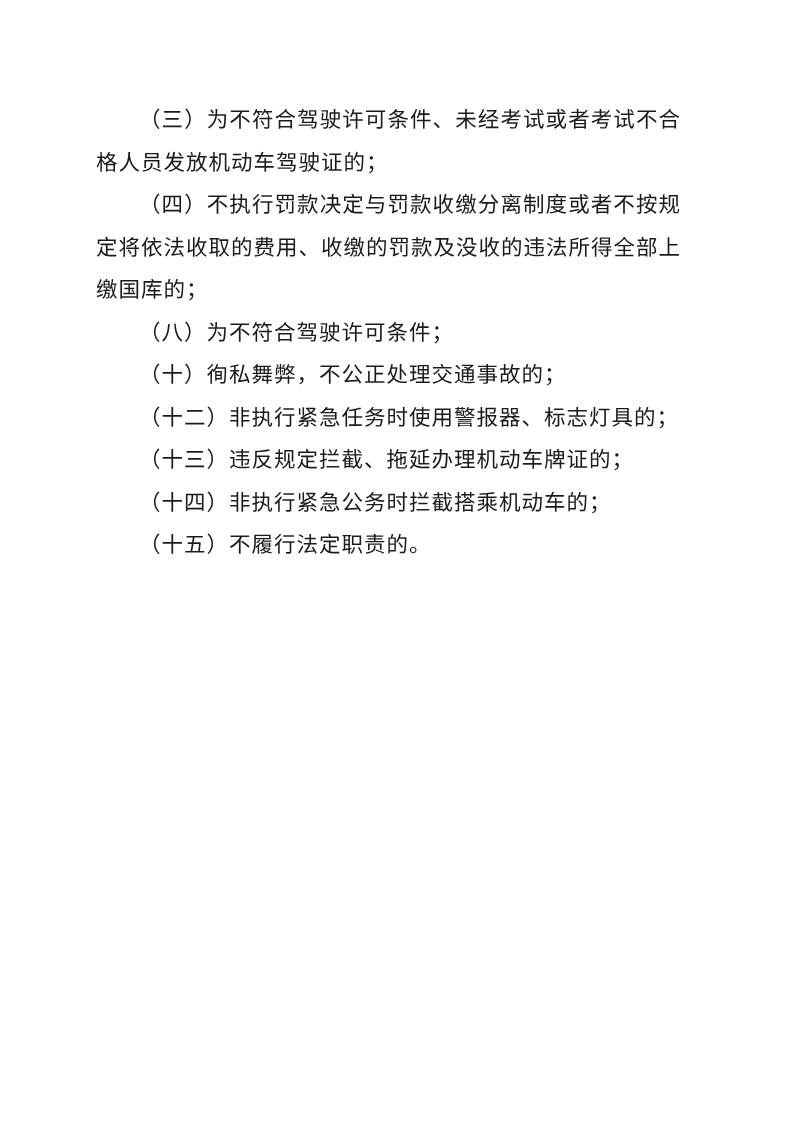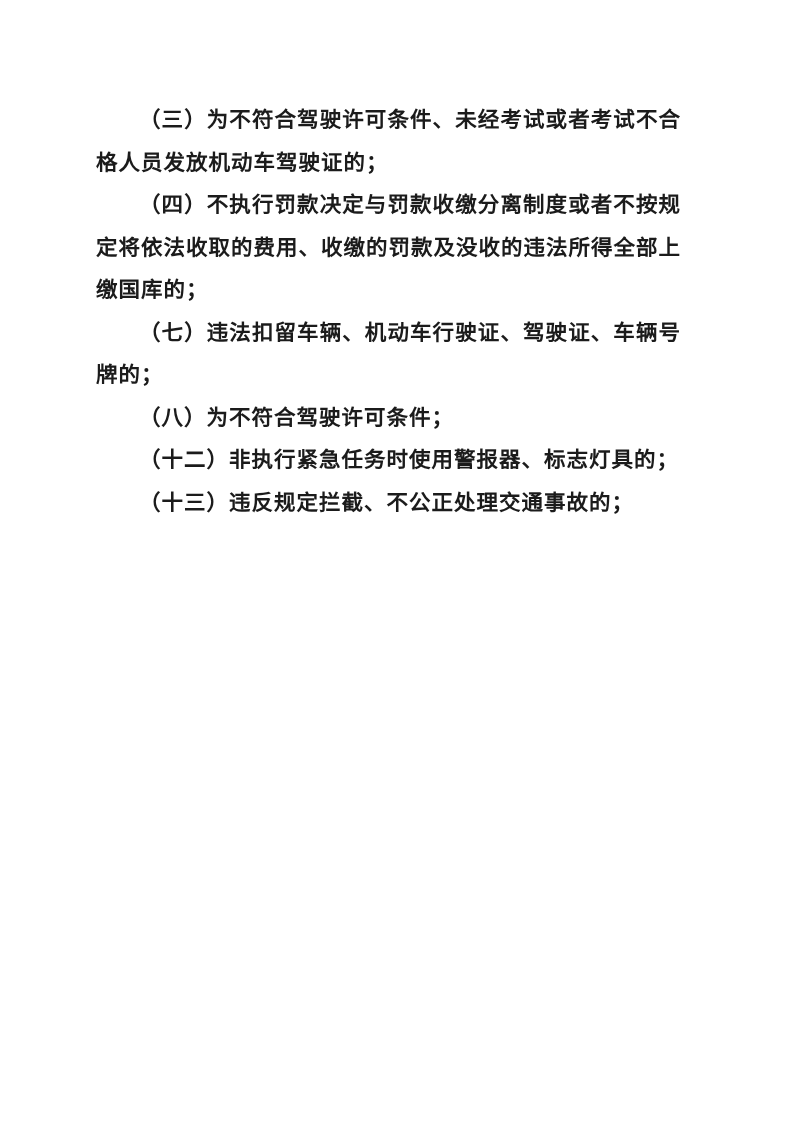--- a/index.html
+++ b/index.html
@@ -27,28 +27,29 @@
     padding: 0;
     font-family: "Liberation Serif", "DejaVu Serif", serif;
     font-size: 21.5px;
     line-height: 42.5px;
     letter-spacing: 1px;
     color: #1b1b1b;
     text-indent: 2em;
     text-align: justify;
     text-justify: inter-ideograph;
     text-align-last: left;
-    font-weight: bold;
   }
 </style>
 </head>
 <body>
 
 <div class="page">
   <div class="text-block">
       <p class="para">（三）为不符合驾驶许可条件、未经考试或者考试不合格人员发放机动车驾驶证的；</p>
       <p class="para">（四）不执行罚款决定与罚款收缴分离制度或者不按规定将依法收取的费用、收缴的罚款及没收的违法所得全部上缴国库的；</p>
-      <p class="para">（七）违法扣留车辆、机动车行驶证、驾驶证、车辆号牌的；</p>
       <p class="para">（八）为不符合驾驶许可条件；</p>
+      <p class="para">（十）徇私舞弊，不公正处理交通事故的；</p>
       <p class="para">（十二）非执行紧急任务时使用警报器、标志灯具的；</p>
-      <p class="para">（十三）违反规定拦截、不公正处理交通事故的；</p>
+      <p class="para">（十三）违反规定拦截、拖延办理机动车牌证的；</p>
+      <p class="para">（十四）非执行紧急公务时拦截搭乘机动车的；</p>
+      <p class="para">（十五）不履行法定职责的。</p>
     </div>
 </div>
 
 </body></html>

